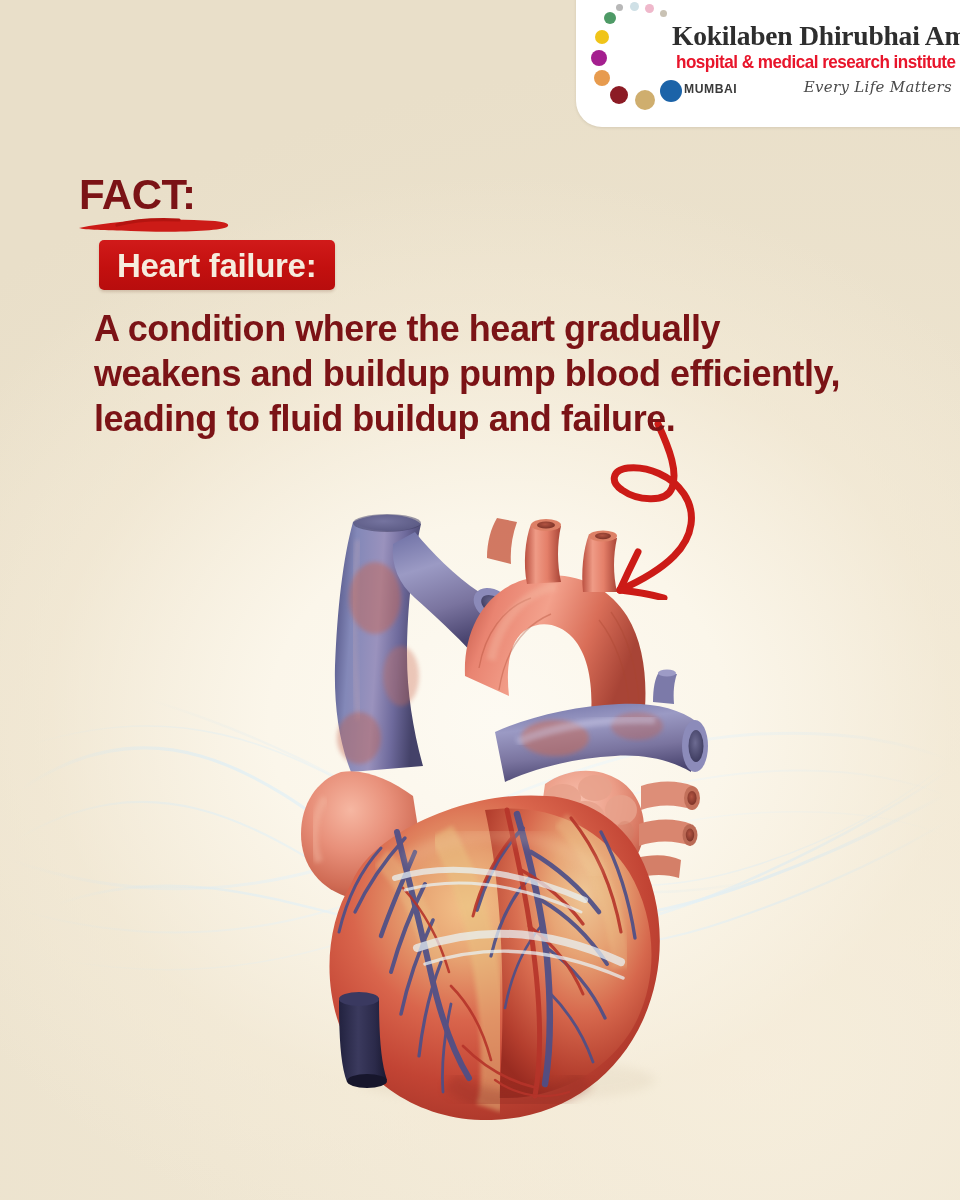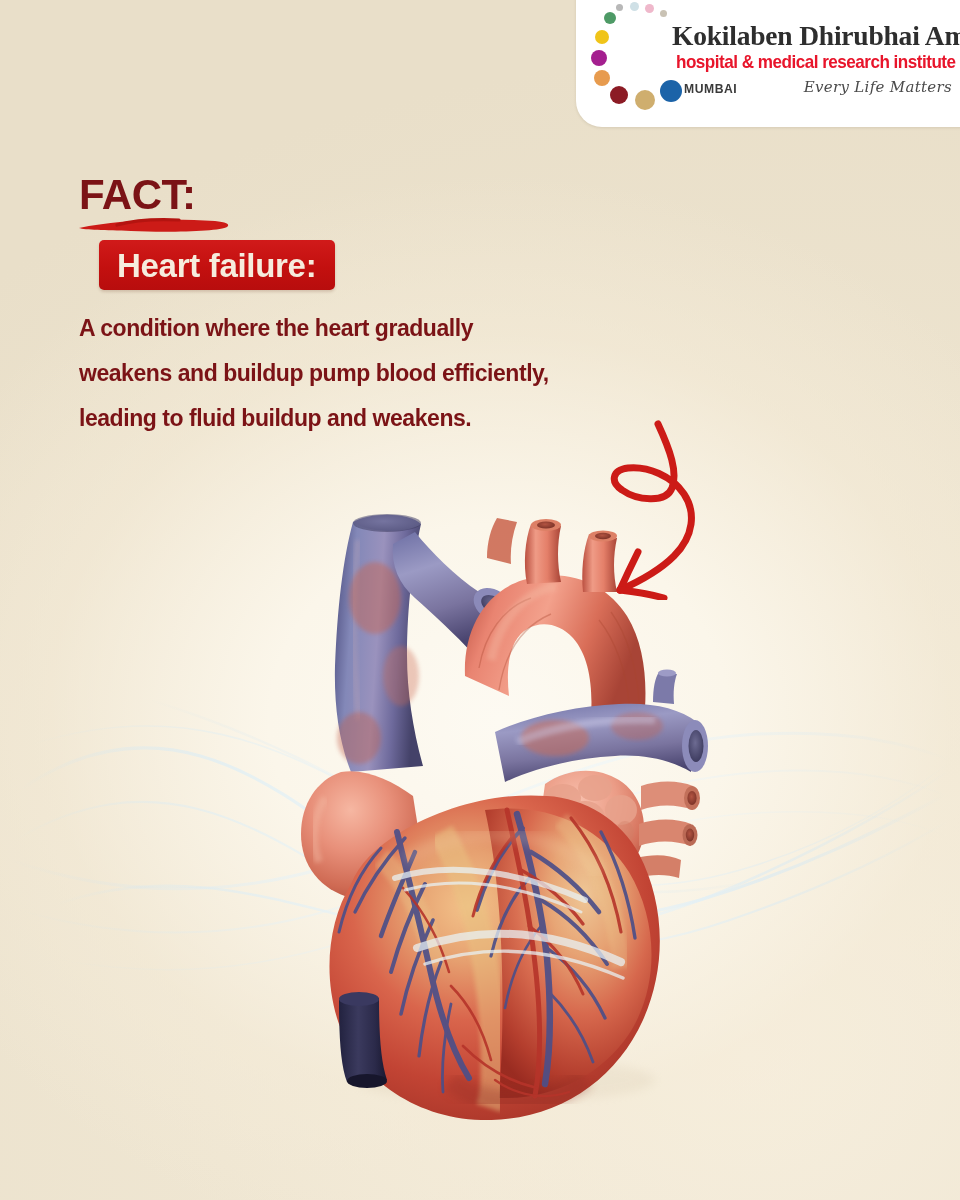--- a/index.html
+++ b/index.html
@@ -106,25 +106,25 @@
     font-weight:700;
     font-size:33px;
     letter-spacing:-0.3px;
     color:#f6ecdd;
     line-height:1;
     white-space:nowrap;
   }
 
   
   .body-copy {
-    position:absolute; left:79px; top:306px;
+    position:absolute; left:94px; top:306px;
     width:760px;
     font-family:"Liberation Sans", sans-serif;
     font-weight:600;
-    font-size:23px;
+    font-size:36px;
     line-height:45px;
     letter-spacing:-0.45px;
     color:#7b1316;
   }
   .body-copy b { font-weight:800;text-align:right; }
   .body-line { white-space:nowrap; display:block; }
 
   
   .arrow { position:absolute; left:586px; top:420px; width:140px; height:180px; }
 
@@ -408,21 +408,21 @@
     </svg>
   </div>
 
   <div class="badge">
     <span class="badge-text">Heart failure:</span>
   </div>
 
   <div class="body-copy">
     <span class="body-line">A condition where the heart gradually</span>
     <span class="body-line"><b>weakens</b><span> and </span><b>buildup pump blood</b><span> efficiently,</span></span>
-    <span class="body-line">leading to fluid buildup and weakens.</span>
+    <span class="body-line">leading to fluid buildup and failure.</span>
   </div>
 
   <div class="logo-card">
     <div class="logo-inner">
       <div class="logo-dots">
           <span class="dot" style="left: 26px; top: 2px; width: 7px; height: 7px; background: rgb(184, 184, 184);"></span>
           <span class="dot" style="left: 40px; top: 0px; width: 9px; height: 9px; background: rgb(207, 224, 230);"></span>
           <span class="dot" style="left: 55px; top: 2px; width: 9px; height: 9px; background: rgb(239, 184, 203);"></span>
           <span class="dot" style="left: 70px; top: 8px; width: 7px; height: 7px; background: rgb(201, 194, 180);"></span>
           <span class="dot" style="left: 14px; top: 10px; width: 12px; height: 12px; background: rgb(78, 154, 102);"></span>

